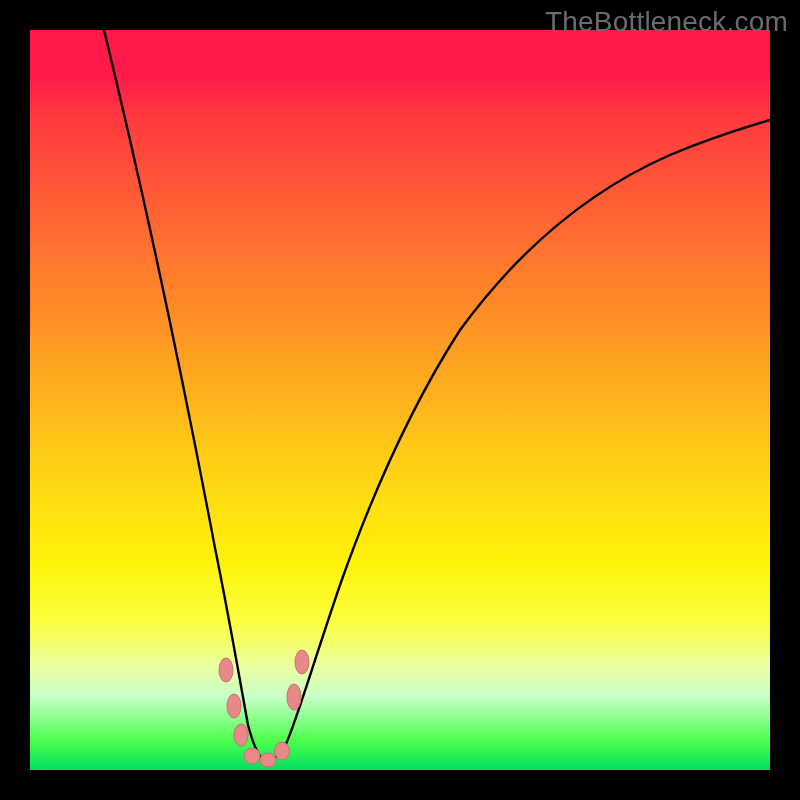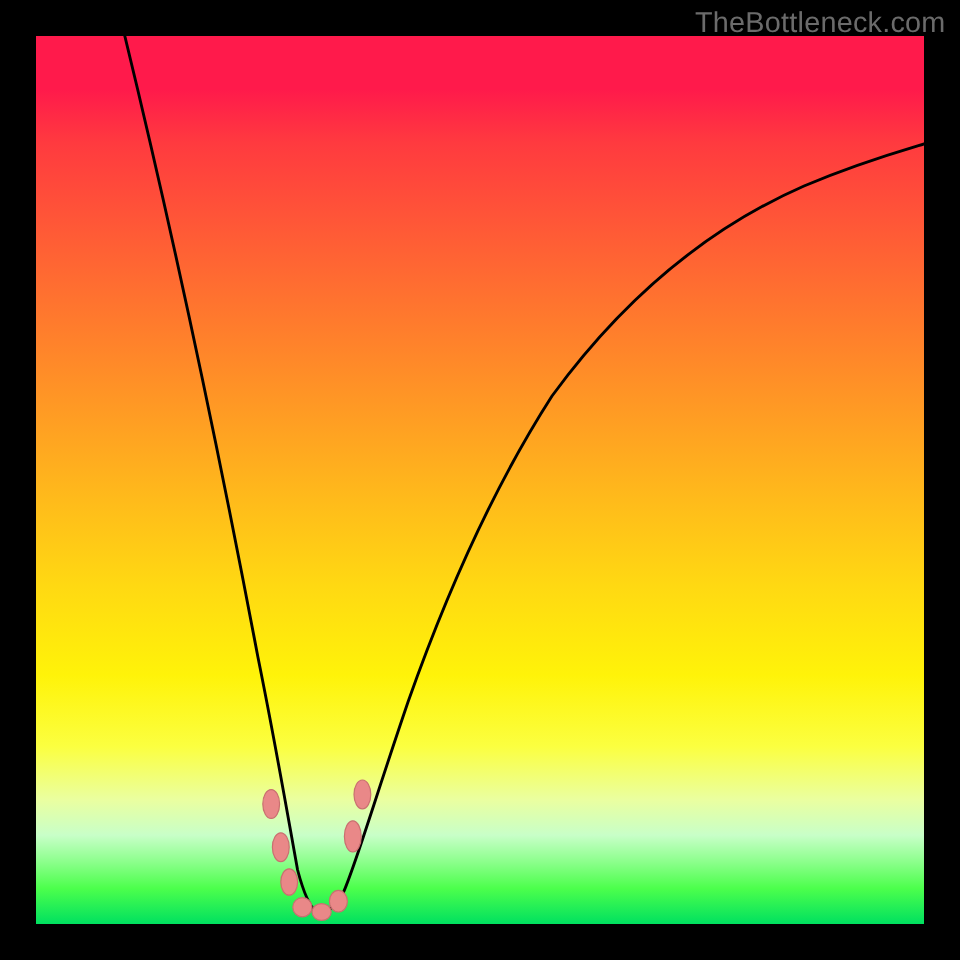--- a/index.html
+++ b/index.html
@@ -40,21 +40,21 @@
       #8cff8c 93%,
       #4cff4c 96%,
       #00e060 100%
     );
   }
   .watermark {
     position: absolute;
     top: 6px;
     right: 12px;
     color: #6b6b6b;
-    font-size: 24px;
+    font-size: 28px;
     letter-spacing: 0.2px;
     white-space: nowrap;
     user-select: none;
   }
   svg.curve {
     position: absolute;
     left: 0;
     top: 0;
     width: 740px;
     height: 740px;

